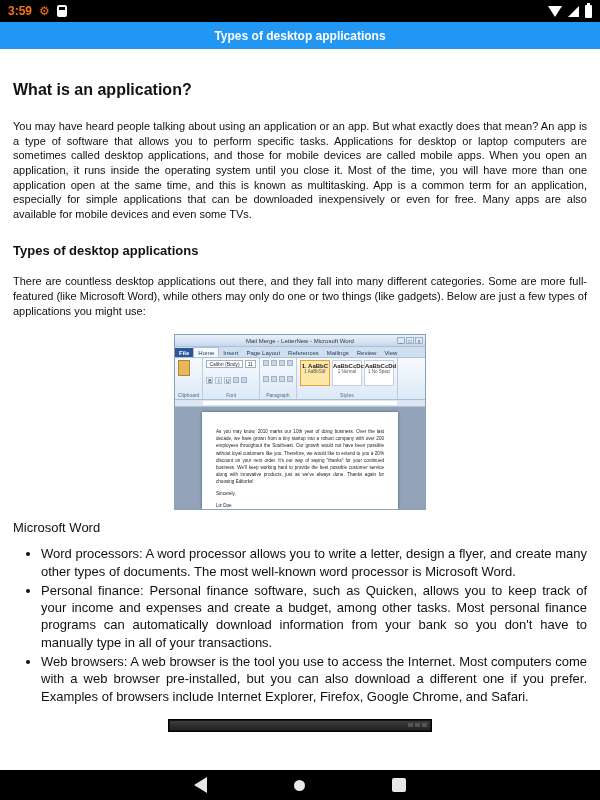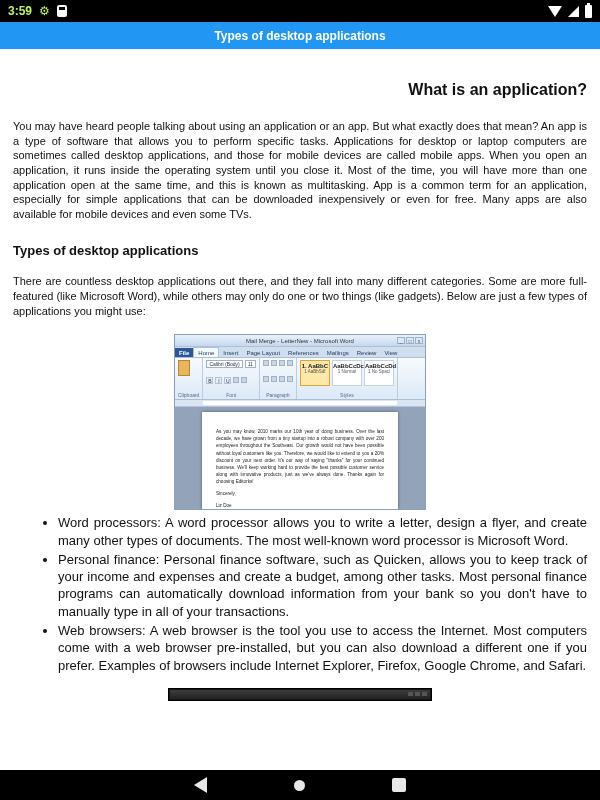--- a/index.html
+++ b/index.html
@@ -2,46 +2,46 @@
 <html><head>
 <meta charset="utf-8">
 <style>
   * { margin:0; padding:0; box-sizing:border-box; }
   html,body { width:600px; height:800px; overflow:hidden; background:#fff;
     font-family:"Liberation Sans", sans-serif; }
   .screen { position:relative; width:600px; height:800px; overflow:hidden; background:#fff; }
 
   
   .status-bar { position:absolute; top:0; left:0; width:600px; height:22px;
-    background:#000; color:#bef264; display:flex; align-items:center; padding:0 8px; z-index:30; }
+    background:#000; color:#f97316; display:flex; align-items:center; padding:0 8px; z-index:30; }
   .status-left { display:flex; align-items:center; gap:7px; }
   .status-time { font-size:12px; font-weight:bold; }
   .gear-glyph { font-size:12px; line-height:1; }
   .notif-sq { width:10px; height:12px; background:#fff; border-radius:2px; position:relative; }
   .notif-sq::after { content:""; position:absolute; left:2px; top:2px; width:6px; height:3px; background:#000; }
   .status-right { margin-left:auto; display:flex; align-items:center; gap:6px; }
   .wifi { width:0; height:0; border-left:7px solid transparent; border-right:7px solid transparent;
     border-top:11px solid #fff; transform:rotate(0deg); }
   .signal { width:0; height:0; border-left:11px solid transparent; border-bottom:11px solid #fff; }
   .battery { width:7px; height:13px; background:#fff; border-radius:1px; position:relative; }
   .battery::before { content:""; position:absolute; top:-2px; left:2px; width:3px; height:2px; background:#fff; }
 
   
   .app-bar { position:absolute; top:22px; left:0; width:600px; height:27px; background:#2196f3;
     display:flex; align-items:center; justify-content:center; z-index:29; }
   .app-bar-title { color:#fff; font-size:12px; font-weight:bold; }
 
   
   .content { position:absolute; top:49px; left:0; width:600px; height:721px; overflow:hidden;
     background:#fff; color:#111; padding:14px 13px 0 13px; }
-  .h1 { text-align:right; font-size:16px; font-weight:bold; margin:18px 0 20px 0; }
+  .h1 { text-align:left; font-size:16px; font-weight:bold; margin:18px 0 20px 0; }
   .para { font-size:11px; line-height:1.33; text-align:justify; margin-bottom:16px; }
   .h2 { font-size:13px; font-weight:bold; margin:22px 0 16px 0; }
   .caption { font-size:13px; margin:10px 0 10px 0; }
-  ul.bullets { margin:4px 0 14px 45px; }
+  ul.bullets { margin:4px 0 14px 28px; }
   ul.bullets li { font-size:13px; line-height:1.33; text-align:justify; margin-bottom:2px; }
 
   
   .img-center { display:flex; justify-content:center; }
   .word-window { width:252px; background:#cfdff0; border:1px solid #8aa0b8; overflow:hidden; }
   .word-titlebar { height:12px; background:linear-gradient(#eaf2fb,#c6d8ee); display:flex;
     align-items:center; justify-content:center; position:relative; border-bottom:1px solid #aebfd6; }
   .word-title { font-size:6px; color:#333; }
   .win-btns { position:absolute; right:2px; top:2px; display:flex; gap:1px; }
   .win-btn { width:8px; height:7px; background:#dde8f5; border:1px solid #9cb0c8; font-size:5px;
@@ -194,20 +194,21 @@
           <div class="word-page letter">
             <p>As you may know, 2010 marks our 10th year of doing business. Over the last decade, we have grown from a tiny startup into a robust company with over 200 employees throughout the Southeast. Our growth would not have been possible without loyal customers like you. Therefore, we would like to extend to you a 20% discount on your next order. It's our way of saying "thanks" for your continued business. We'll keep working hard to provide the best possible customer service along with innovative products, just as we've always done. Thanks again for choosing Editorks!</p>
             <p>Sincerely,</p>
             <p>Liz Doe</p>
 
           </div>
         </div>
       </div>
     </div>
 
+    <div class="caption">Microsoft Word</div>
 
     <ul class="bullets">
       <li>Word processors: A word processor allows you to write a letter, design a flyer, and create many other types of documents. The most well-known word processor is Microsoft Word.</li>
       <li>Personal finance: Personal finance software, such as Quicken, allows you to keep track of your income and expenses and create a budget, among other tasks. Most personal finance programs can automatically download information from your bank so you don't have to manually type in all of your transactions.</li>
       <li>Web browsers: A web browser is the tool you use to access the Internet. Most computers come with a web browser pre-installed, but you can also download a different one if you prefer. Examples of browsers include Internet Explorer, Firefox, Google Chrome, and Safari.</li>
     </ul>
 
     <div class="img-center">
       <div class="media-window">
         <div class="media-titlebar">

